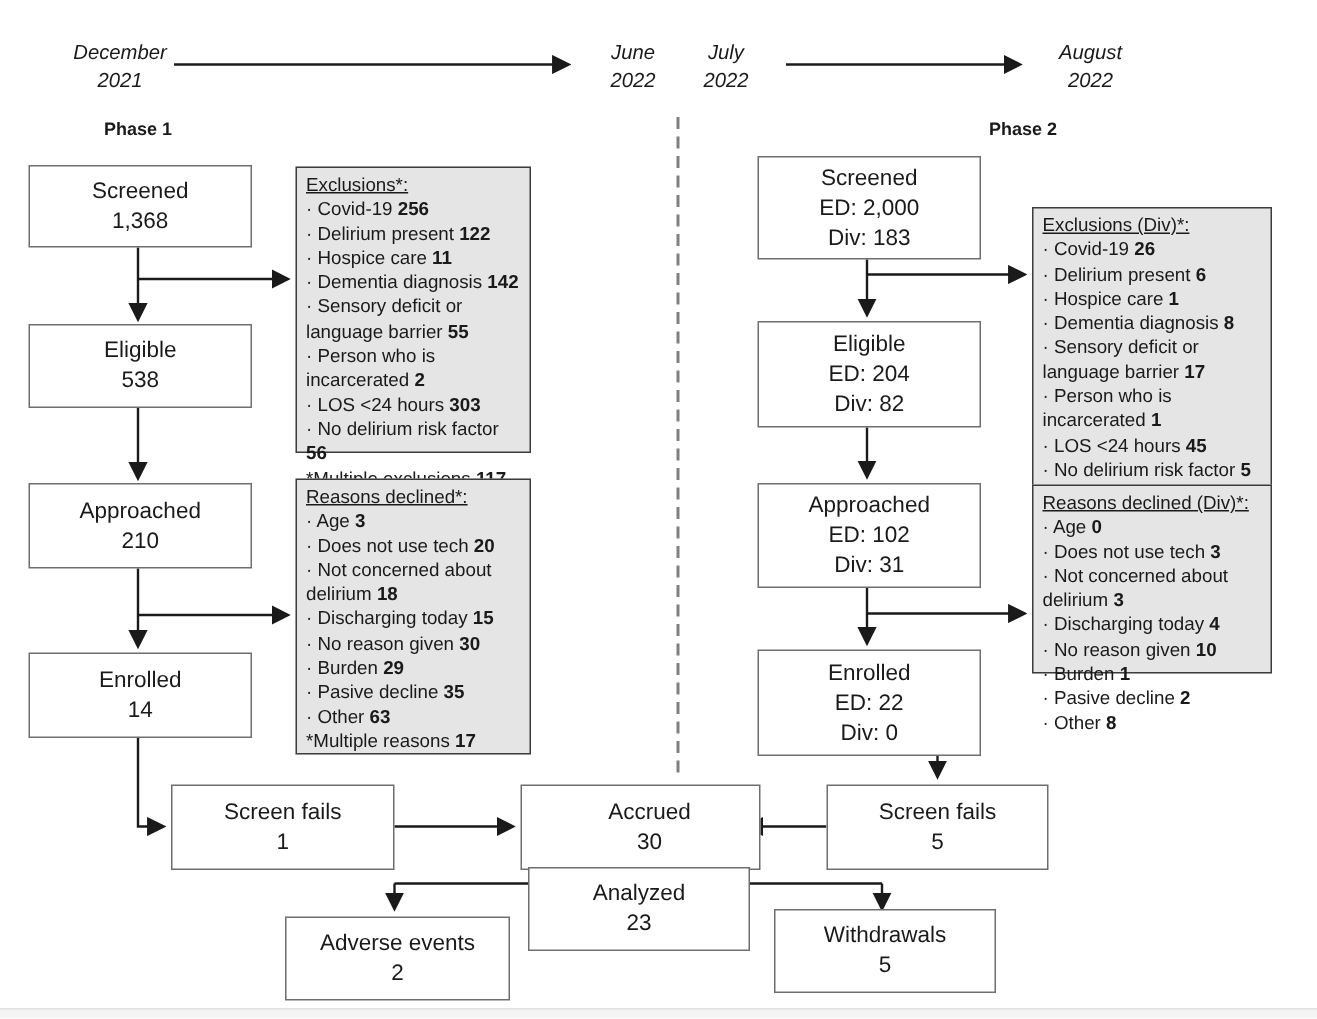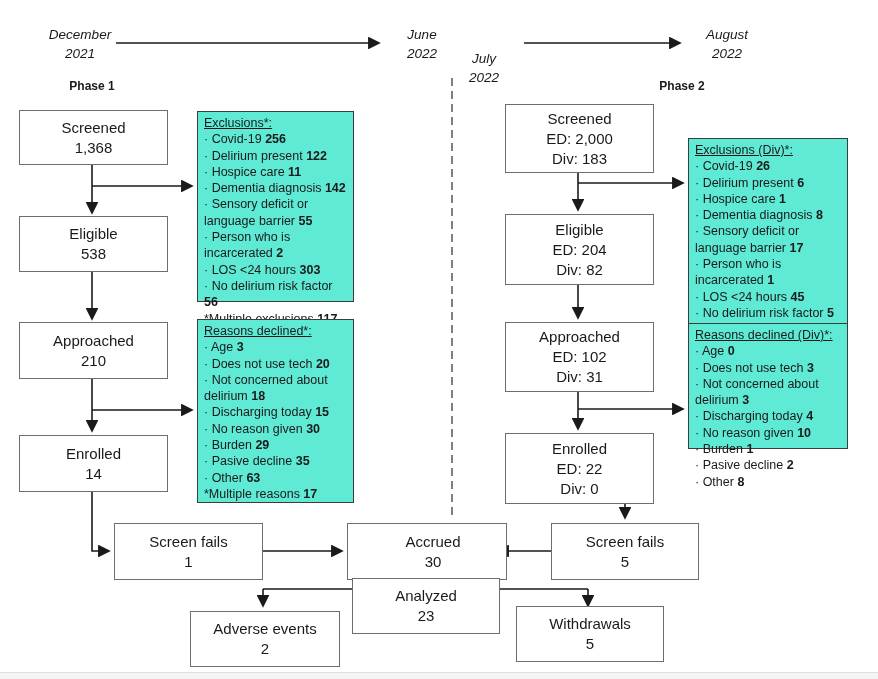--- a/index.html
+++ b/index.html
@@ -9,21 +9,21 @@
   }
   #connectors{position:absolute;left:0;top:0;width:878px;height:679px;}
   .tl-label{position:absolute;text-align:center;font-size:13.5px;line-height:19px;font-style:italic;}
   .phase-title{position:absolute;text-align:center;font-size:12px;font-weight:bold;}
   .flow-box{
     position:absolute;border:1.5px solid #6e6e6e;background:#fff;
     display:flex;flex-direction:column;justify-content:center;align-items:center;
     text-align:center;font-size:15px;line-height:20px;
   }
   .side-box{
-    position:absolute;border:1px solid #3c3c3c;background:#5eead4;
+    position:absolute;border:1px solid #3c3c3c;background:#e5e5e5;
     font-size:12.5px;line-height:16.3px;padding:3px 5px 2px 6px;box-sizing:border-box;
   }
   .side-box .sb-title{text-decoration:underline;}
   .side-box .num{font-weight:bold;}
   #bottom-edge{
     position:absolute;left:0;top:672px;width:878px;height:7px;
     background:#f4f4f4;border-top:1px solid #e0e0e0;box-sizing:border-box;
   }
 </style>
 </head>
@@ -70,21 +70,21 @@
   </svg>
 
   <div class="tl-label" style="left:38px;top:25px;width:84px;">
     <div>December</div>
     <div>2021</div>
   </div>
   <div class="tl-label" style="left:394px;top:25px;width:56px;">
     <div>June</div>
     <div>2022</div>
   </div>
-  <div class="tl-label" style="left:458px;top:25px;width:52px;margin-top:24px;">
+  <div class="tl-label" style="left:458px;top:25px;width:52px;">
     <div>July</div>
     <div>2022</div>
   </div>
   <div class="tl-label" style="left:694px;top:25px;width:66px;">
     <div>August</div>
     <div>2022</div>
   </div>
 
   <div class="phase-title" style="left:40px;top:79px;width:104px;">Phase 1</div>
   <div class="phase-title" style="left:630px;top:79px;width:104px;">Phase 2</div>

